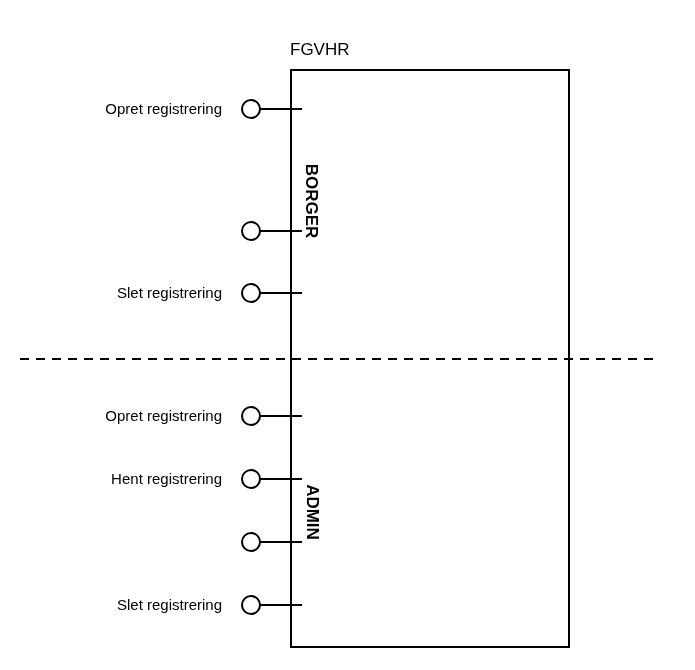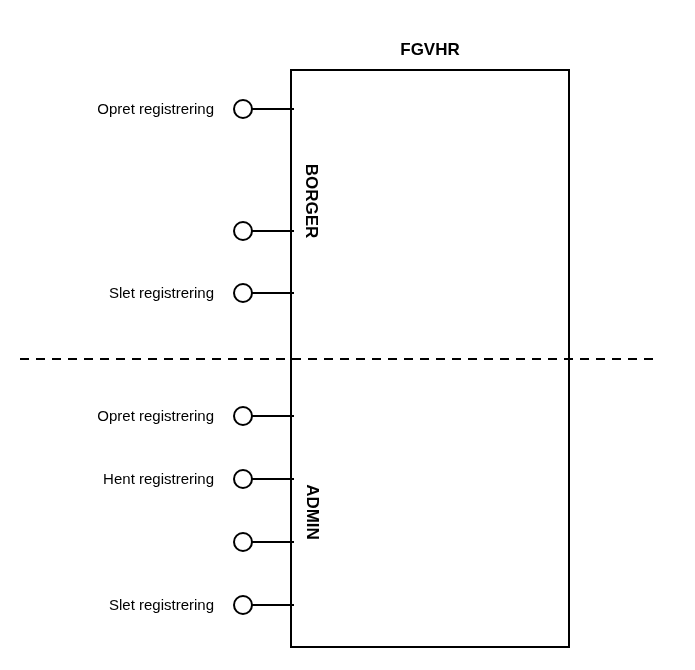--- a/index.html
+++ b/index.html
@@ -14,23 +14,23 @@
     height: 670px;
     background: #ffffff;
     overflow: hidden;
     color: #000000;
   }
   .diagram-title {
     position: absolute;
     left: 290px;
     top: 39px;
     width: 280px;
-    text-align: center;
+    text-align: left;
     font-size: 17px;
-    font-weight: bold;
+    font-weight: normal;
     line-height: 21px;
     color: #000000;
   }
   .system-box {
     position: absolute;
     left: 290px;
     top: 69px;
     width: 280px;
     height: 579px;
     border: 2px solid #000000;
@@ -50,21 +50,21 @@
   .section-divider {
     position: absolute;
     left: 20px;
     top: 358px;
     width: 633px;
     height: 2px;
     background-image: repeating-linear-gradient(to right, #000000 0px, #000000 9px, transparent 9px, transparent 16px);
   }
   .port {
     position: absolute;
-    left: 4px;
+    left: 12px;
     width: 290px;
     height: 22px;
   }
   .port-label {
     position: absolute;
     left: 0;
     right: 80px;
     top: 0;
     height: 22px;
     line-height: 22px;

